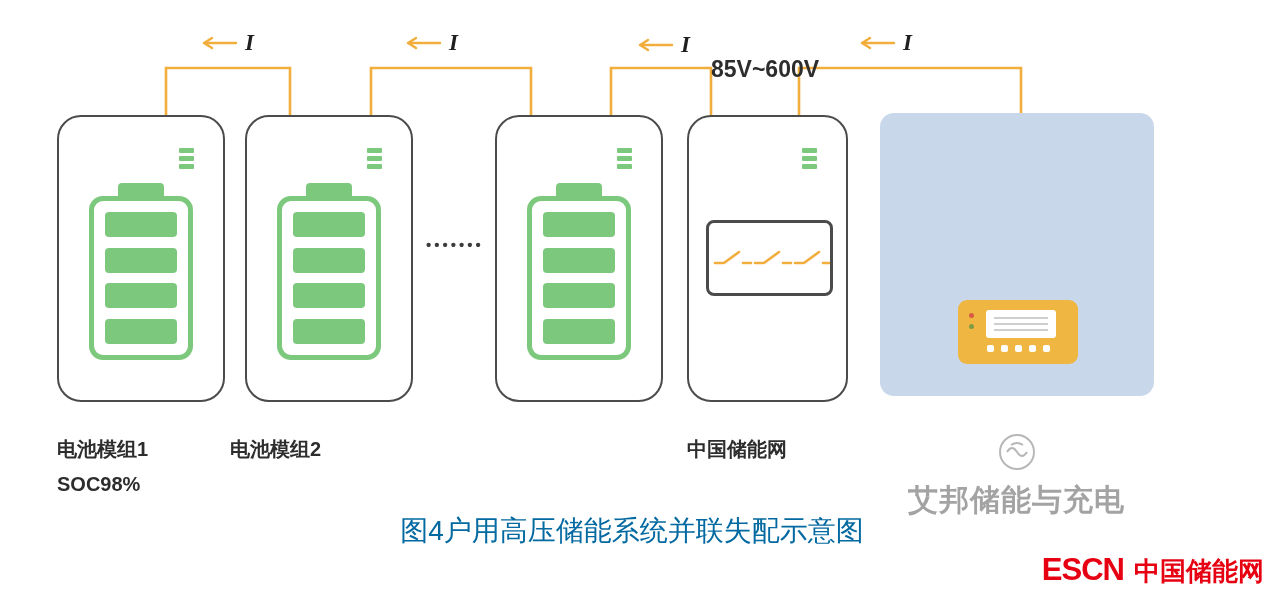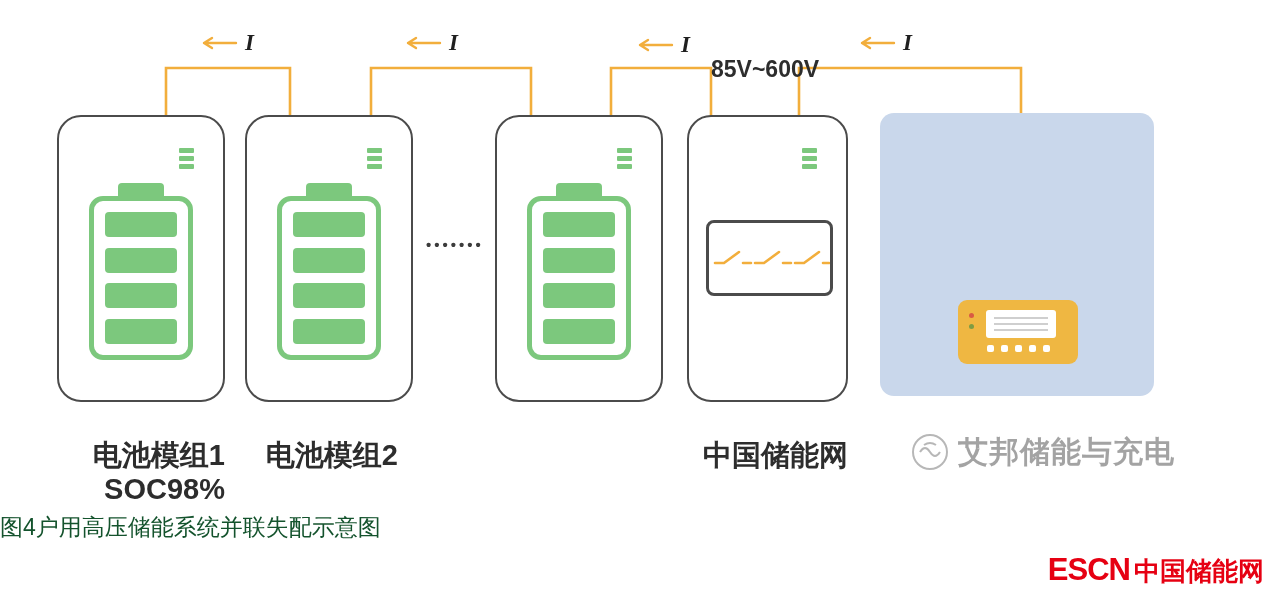--- a/index.html
+++ b/index.html
@@ -46,31 +46,31 @@
            background:var(--panel-yellow,#EFB742); border-radius:9px; }
   .lcd { position:absolute; left:28px; top:10px; width:70px; height:28px; background:#fff; border-radius:3px; }
   .lcd::before { content:""; position:absolute; left:8px; right:8px; top:7px; height:14px;
                  background:repeating-linear-gradient(to bottom,#cfcfcf 0 2px,transparent 2px 6px); }
   .led { position:absolute; width:5px; height:5px; border-radius:50%; }
   .led1 { left:11px; top:13px; background:#D95B43; }
   .led2 { left:11px; top:24px; background:#7E9C43; }
   .keys { position:absolute; left:29px; top:45px; display:flex; gap:7px; }
   .keys i { width:7px; height:7px; background:#fff; border-radius:2px; display:block; }
 
-  .lbl { position:absolute; text-align:right; font-size:29px; font-weight:600; color:#2d2d2d; z-index:3; }
-
-  .watermark { position:absolute; left:908px; top:430px; display:flex; align-items:center; gap:6px; z-index:4; }
+  .lbl { position:absolute; text-align:left; font-size:20px; font-weight:600; color:#2d2d2d; z-index:3; }
+
+  .watermark { position:absolute; left:908px; top:430px; display:flex; align-items:center; gap:6px; z-index:4;flex-direction:column; }
   .wm-logo { width:44px; height:44px; opacity:.7; }
   .wm-logo circle, .wm-logo path { stroke:#9a9a9a; fill:none; stroke-width:2; }
   .wm-text { font-size:30px; font-weight:700; color:#8d8d8d; opacity:.8; letter-spacing:1px; white-space:nowrap; }
 
-  .caption { position:absolute; left:0; top:512px; width:1264px; text-align:left;
-             font-size:23px; font-weight:500; color:#14532d; }
-
-  .escn { position:absolute; right:20px; top:552px; display:flex; align-items:baseline; gap:4px;
+  .caption { position:absolute; left:0; top:512px; width:1264px; text-align:center;
+             font-size:28px; font-weight:500; color:#0369a1; }
+
+  .escn { position:absolute; right:20px; top:552px; display:flex; align-items:baseline; gap:10px;
           color:var(--brand-red,#E60012); font-weight:800; }
   .escn-en { font-size:31px; letter-spacing:-1px; }
   .escn-cn { font-size:26px; }
 </style>
 </head>
 <body>
 
 <div class="stage">
 
   <svg class="wires" viewBox="0 0 1284 596">

